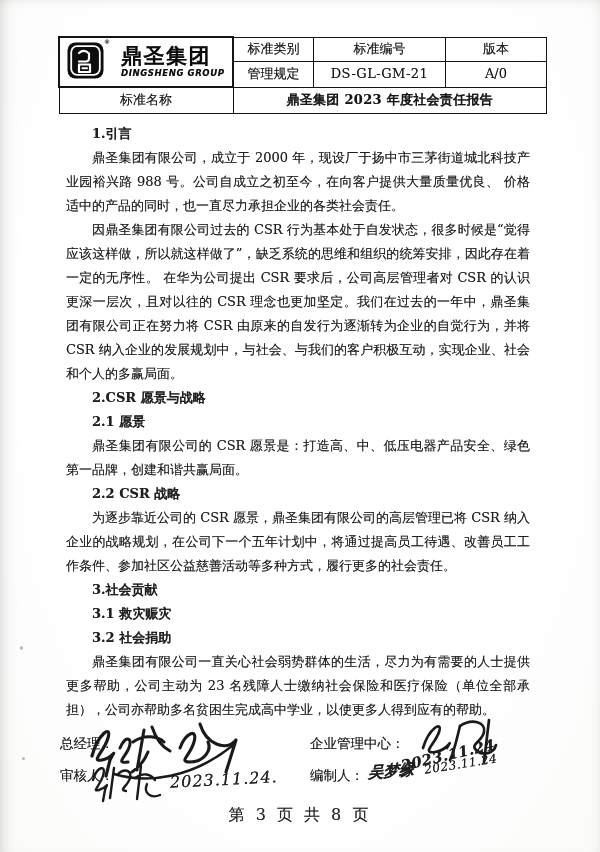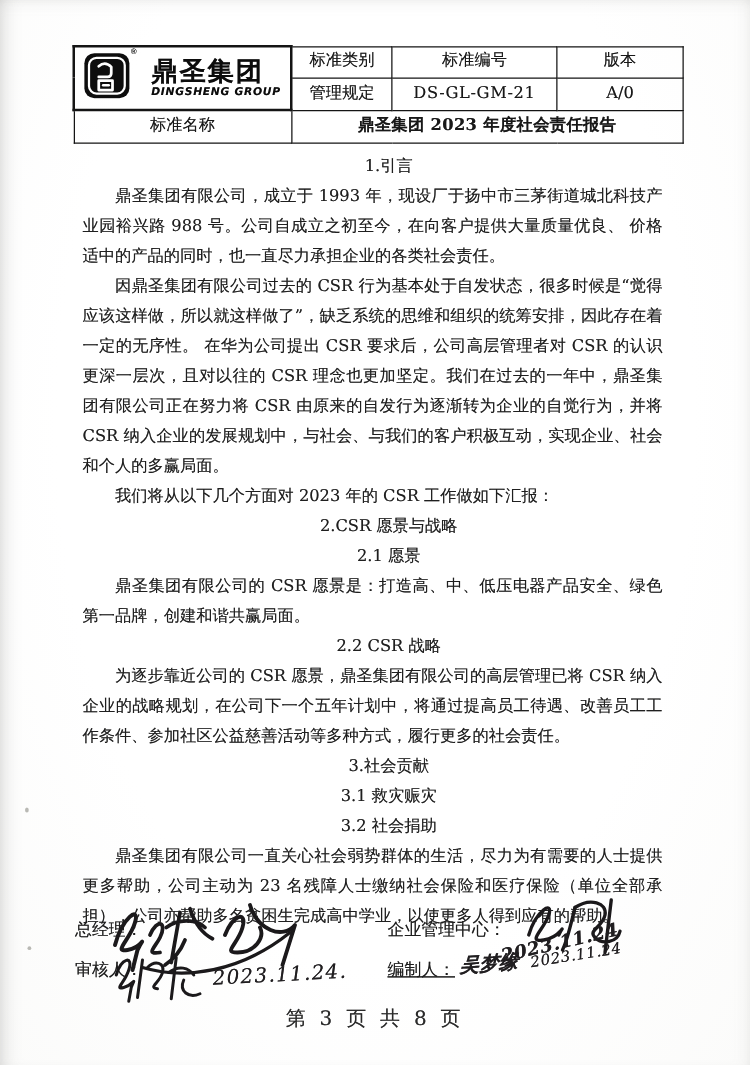--- a/index.html
+++ b/index.html
@@ -43,21 +43,21 @@
   .brand-en{
     font-family:"DejaVu Sans","Liberation Sans",sans-serif;
     font-weight:bold;font-size:8.6px;letter-spacing:.55px;color:#0c0c0c;margin-top:2px;white-space:nowrap;font-style:italic;
   }
   
   .content{
     position:absolute;left:66px;top:122px;width:464px;
     font-size:13px;line-height:24px;text-align:justify;
   }
   .blk{margin:0;text-indent:2em;}
-  .heading{font-weight:normal;text-align:center;}
+  .heading{font-weight:bold;text-align:left;}
   
   .sig-label{position:absolute;font-size:13.5px;color:#1d1d1d;white-space:nowrap;}
   .ink{position:absolute;pointer-events:none;}
   .ink path{fill:none;stroke:#1b191b;stroke-linecap:round;stroke-linejoin:round;}
   .hand{
     position:absolute;font-family:"DejaVu Serif","Liberation Serif",serif;
     font-style:italic;color:#201e20;white-space:nowrap;text-shadow:0 0 .5px rgba(25,22,25,.8);
   }
   .hand-date-reviewer{left:170px;top:770px;font-size:16px;transform:rotate(-3deg);letter-spacing:1px;}
   .hand-date-center{left:400px;top:746px;font-size:14.5px;transform:rotate(-13deg);font-weight:bold;letter-spacing:.5px;}
@@ -110,38 +110,37 @@
     </tr>
     <tr class="r3">
       <td class="c1">标准名称</td>
       <td colspan="3" class="std-name-value">鼎圣集团 2023 年度社会责任报告</td>
     </tr>
   </tbody>
     </table>
 
   <div class="content">
     <div class="blk heading">1.引言</div>
-    <div class="blk para">鼎圣集团有限公司，成立于 1993 年，现设厂于扬中市三茅街道城北科技产业园裕兴路 988 号。公司自成立之初至今，在向客户提供大量质量优良、 价格适中的产品的同时，也一直尽力承担企业的各类社会责任。</div>
+    <div class="blk para">鼎圣集团有限公司，成立于 2000 年，现设厂于扬中市三茅街道城北科技产业园裕兴路 988 号。公司自成立之初至今，在向客户提供大量质量优良、 价格适中的产品的同时，也一直尽力承担企业的各类社会责任。</div>
     <div class="blk para">因鼎圣集团有限公司过去的 CSR 行为基本处于自发状态，很多时候是“觉得应该这样做，所以就这样做了”，缺乏系统的思维和组织的统筹安排，因此存在着一定的无序性。 在华为公司提出 CSR 要求后，公司高层管理者对 CSR 的认识更深一层次，且对以往的 CSR 理念也更加坚定。我们在过去的一年中，鼎圣集团有限公司正在努力将 CSR 由原来的自发行为逐渐转为企业的自觉行为，并将 CSR 纳入企业的发展规划中，与社会、与我们的客户积极互动，实现企业、社会和个人的多赢局面。</div>
-    <div class="blk para">我们将从以下几个方面对 2023 年的 CSR 工作做如下汇报：</div>
     <div class="blk heading">2.CSR 愿景与战略</div>
     <div class="blk heading">2.1 愿景</div>
     <div class="blk para">鼎圣集团有限公司的 CSR 愿景是：打造高、中、低压电器产品安全、绿色第一品牌，创建和谐共赢局面。</div>
     <div class="blk heading">2.2 CSR 战略</div>
     <div class="blk para">为逐步靠近公司的 CSR 愿景，鼎圣集团有限公司的高层管理已将 CSR 纳入企业的战略规划，在公司下一个五年计划中，将通过提高员工待遇、改善员工工作条件、参加社区公益慈善活动等多种方式，履行更多的社会责任。</div>
     <div class="blk heading">3.社会贡献</div>
     <div class="blk heading">3.1 救灾赈灾</div>
     <div class="blk heading">3.2 社会捐助</div>
     <div class="blk para">鼎圣集团有限公司一直关心社会弱势群体的生活，尽力为有需要的人士提供更多帮助，公司主动为 23 名残障人士缴纳社会保险和医疗保险（单位全部承担），公司亦帮助多名贫困生完成高中学业，以使更多人得到应有的帮助。</div>
   </div>
 
   <div class="sig-label" style="left:60px;top:735px;">总经理：</div>
   <div class="sig-label" style="left:310px;top:735px;">企业管理中心：</div>
   <div class="sig-label" style="left:60px;top:767px;">审核人：</div>
-  <div class="sig-label" style="left:310px;top:767px;text-decoration:underline;">编制人：</div>
+  <div class="sig-label" style="left:310px;top:767px;">编制人：</div>
 
   <svg class="ink" style="left:84px;top:716px;" width="160" height="74" viewBox="0 0 160 74">
     <path d="M8,40 C14,18 28,8 24,22 C20,36 6,46 18,44 C30,42 33,30 26,44 L22,60" stroke-width="3.2"></path>
     <path d="M36,32 C42,18 50,22 44,34 C40,42 32,48 44,46" stroke-width="3"></path>
     <path d="M60,14 L53,54 M49,26 C60,18 74,20 80,26 M68,11 C72,23 78,31 86,35 M64,36 C60,46 54,52 48,56" stroke-width="3"></path>
     <path d="M96,32 C102,16 114,12 110,26 C106,40 94,46 106,46 C120,46 128,34 124,26" stroke-width="3.1"></path>
     <path d="M116,8 C122,28 142,36 152,24 L142,56" stroke-width="3.1"></path>
     <path d="M30,58 C64,68 108,62 148,30" stroke-width="2.6"></path>
   </svg>
 

